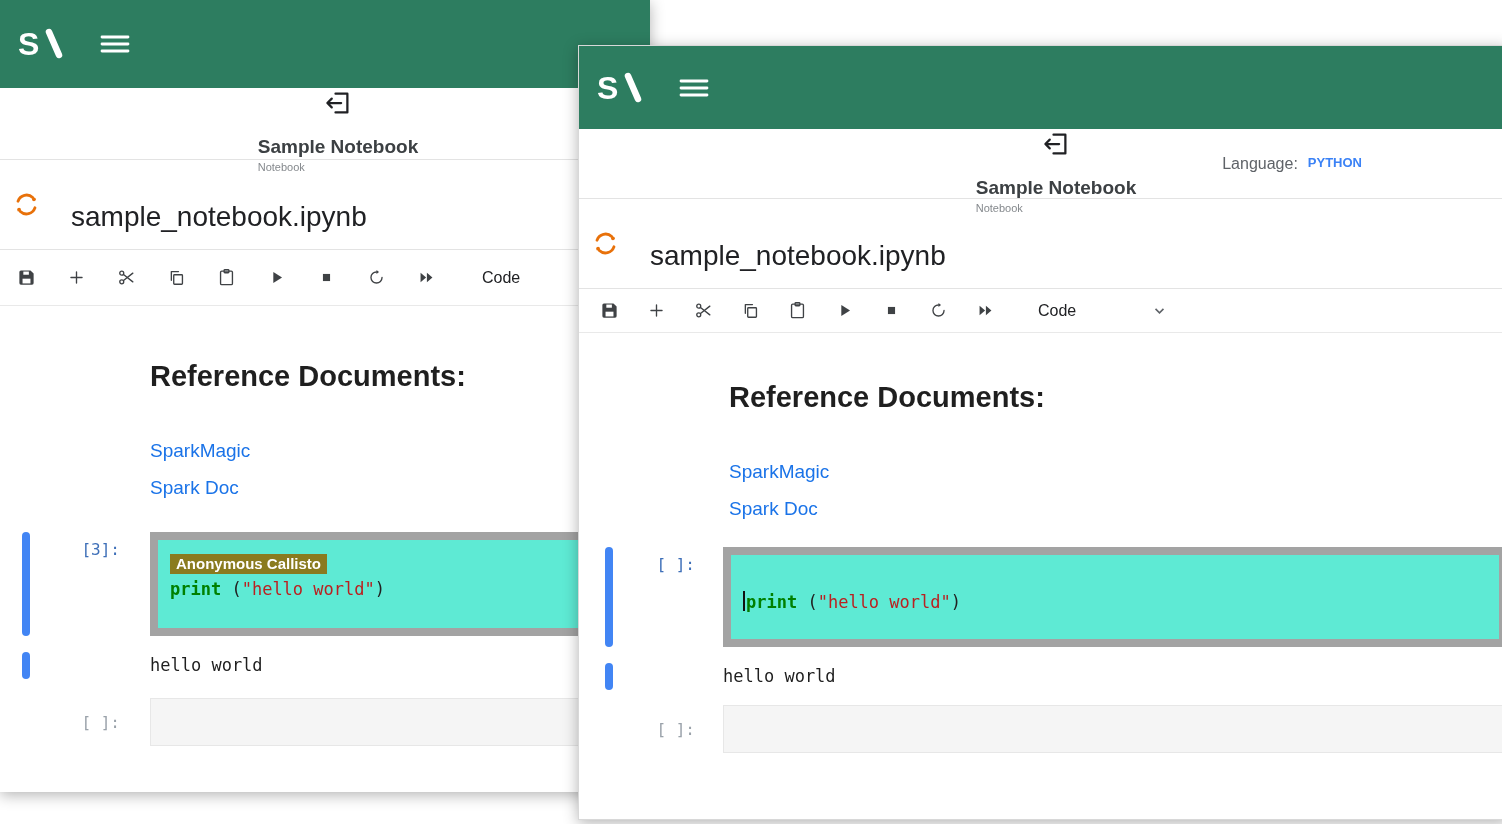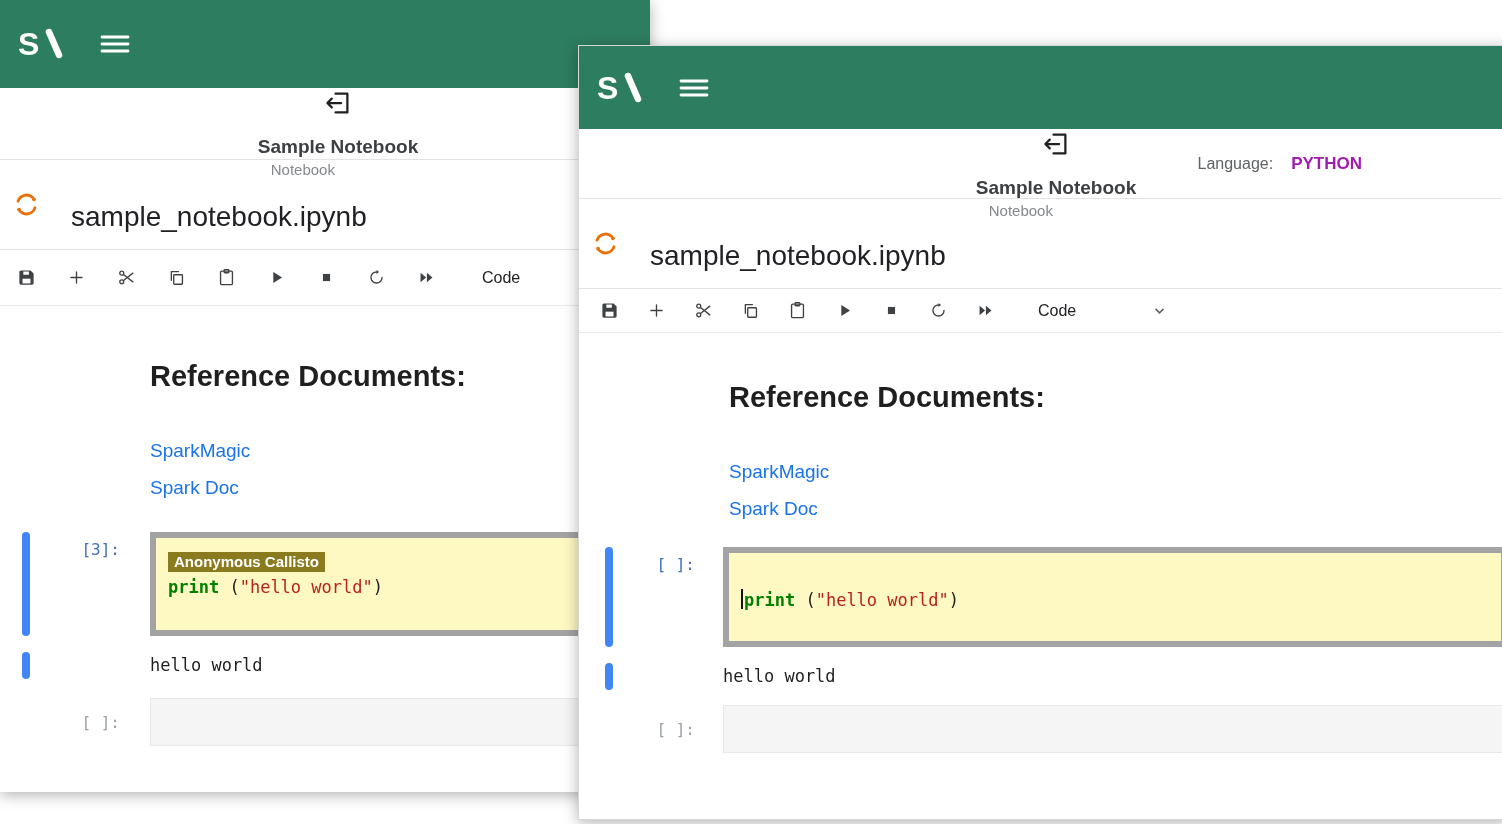--- a/index.html
+++ b/index.html
@@ -18,25 +18,25 @@
   .logo { display:flex; align-items:center; }
   .menu-btn { cursor:pointer; display:flex; align-items:center; }
 
   
   .titlebar { border-bottom:1px solid #e3e3e3; display:flex; align-items:center;
               padding-left:26px; gap:18px; position:relative;flex-direction:column; }
   .w-back  .titlebar { height:72px; }
   .w-front .titlebar { height:70px; }
   .back-btn { width:30px; height:30px; cursor:pointer; flex:0 0 auto; }
   .tt .title { font-size:19px; font-weight:bold; color:#3c4043; }
-  .tt .subtitle { font-size:15px; color:#85898d; margin-top:3px;margin-left:13px; }
+  .tt .subtitle { font-size:11px; color:#85898d; margin-top:3px; }
   .lang { position:absolute; right:145px; top:50%; transform:translateY(-50%);
-          display:flex; align-items:center; gap:18px; }
+          display:flex; align-items:flex-start; gap:10px; }
   .lang-label { font-size:16px; color:#5f6368; }
-  .lang-value { font-size:17px; font-weight:bold; color:#a21caf; }
+  .lang-value { font-size:13px; font-weight:bold; color:#3b82f6; }
 
   
   .filebar { border-bottom:1px solid #e3e3e3; display:flex; align-items:center;
              padding:0 13px; gap:31px; height:90px; }
   .filename { font-size:28px; color:#202124;margin-top:24px; }
 
   
   .toolbar { border-bottom:1px solid #e9e9e9; display:flex; align-items:center; }
   .w-back  .toolbar { height:56px; gap:30px; padding-left:16px; }
   .w-front .toolbar { height:44px; gap:27px; padding-left:20px; }
@@ -64,21 +64,21 @@
   .selbar { width:8px; border-radius:4px; background:#4285F4; flex:0 0 auto; }
   .w-back  .selbar { margin-left:22px; }
   .w-front .selbar { margin-left:26px; }
   .selbar.hidden { visibility:hidden; }
   .prompt { flex:0 0 auto; text-align:right; font-family:"DejaVu Sans Mono", monospace;
             font-size:16px; color:#3E6FB8; padding-top:8px; }
   .w-back  .prompt { width:120px; padding-right:30px; }
   .w-front .prompt { width:110px; padding-right:28px; }
   .prompt.gray { color:#9AA2AA; }
 
-  .cellbox { flex:1 1 auto; background:#fef9c3; border:6px solid #a3a3a3; padding:10px 12px; }
+  .cellbox { flex:1 1 auto; background:#5eead4; border:8px solid #a3a3a3; padding:10px 12px; }
   .w-back  .cellbox { min-height:104px; margin-right:30px; padding-top:14px; }
   .w-front .cellbox { min-height:100px; margin-right:0; }
   .presence { display:inline-block; background:#8A7B1F; color:#fff; font-weight:bold;
               font-size:15px; padding:1px 6px 2px 6px; margin-bottom:2px; }
   .blankline { height:24px; }
   .codeline { font-family:"DejaVu Sans Mono", monospace; font-size:17px; line-height:26px;
               white-space:pre; color:#212121; }
   .kw  { color:#008000; font-weight:600; }
   .str { color:#BA2121; }
   .pl  { color:#212121; }

